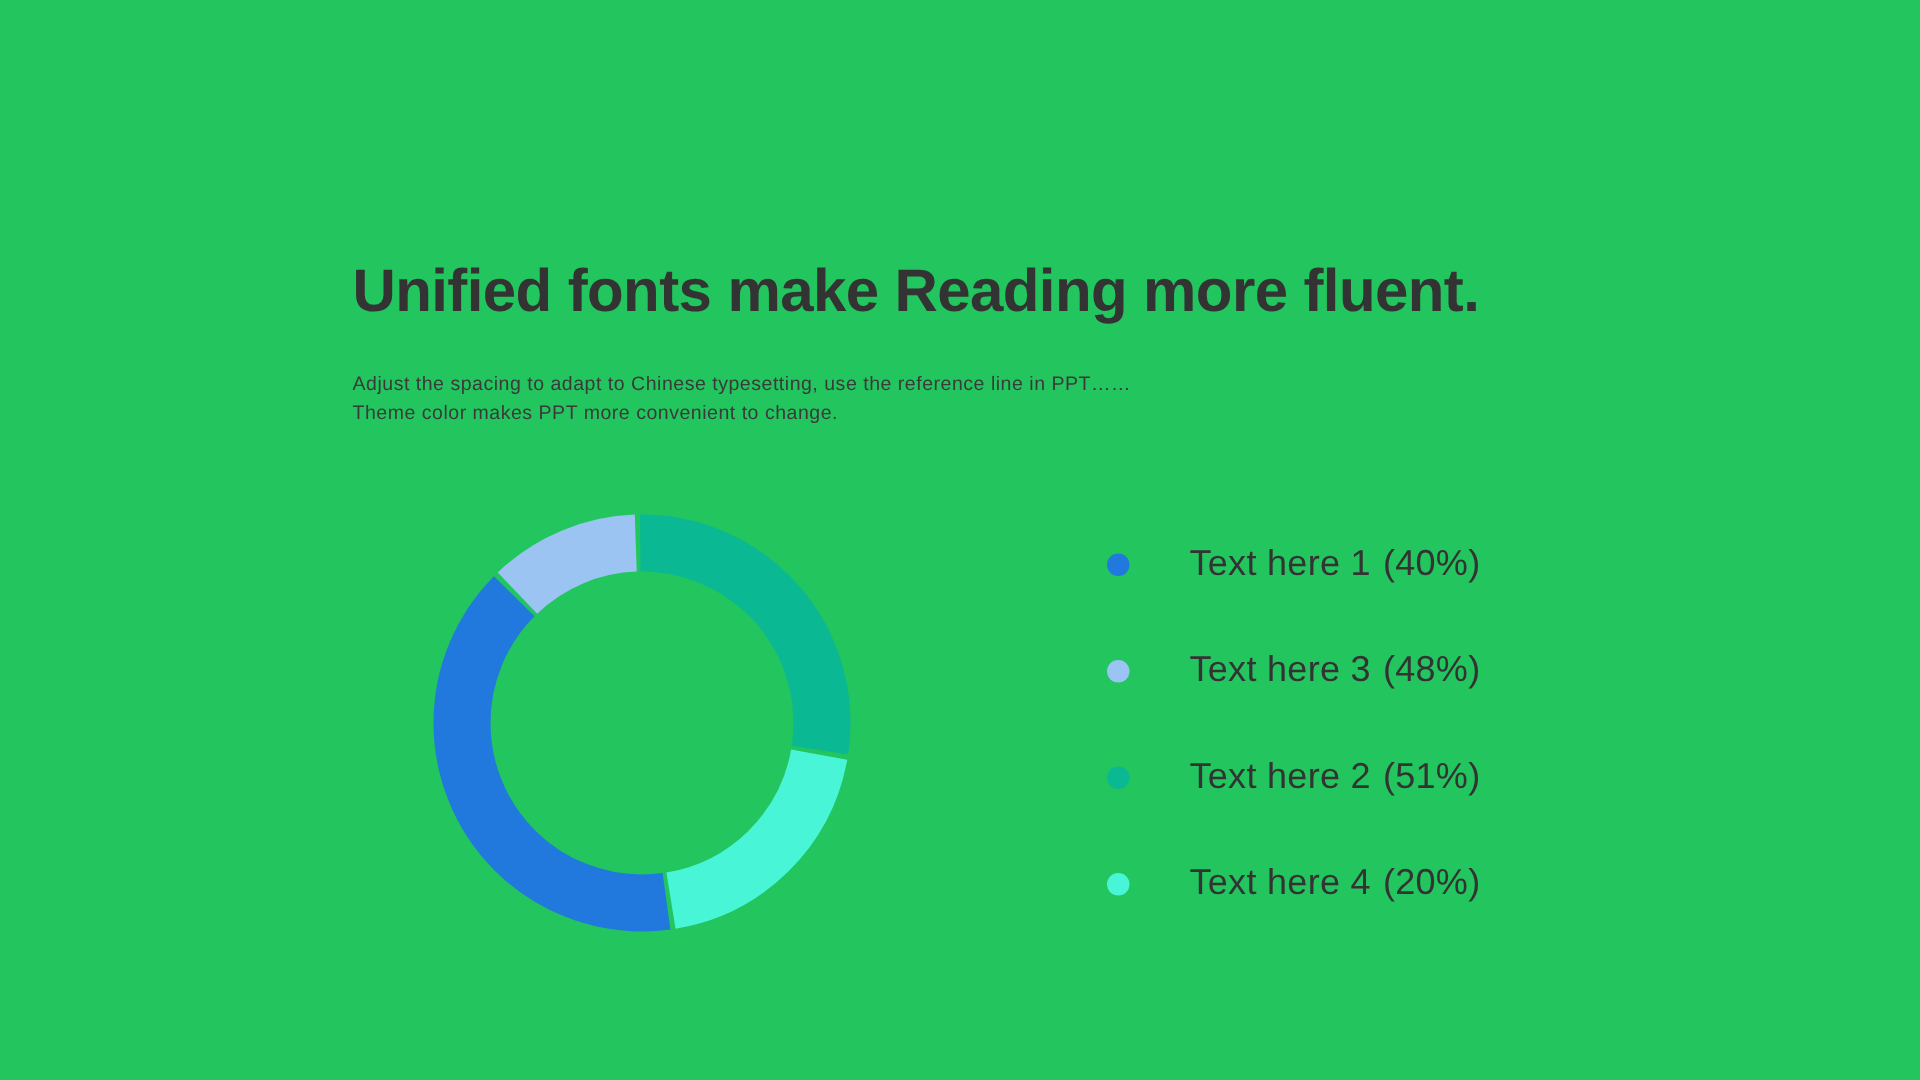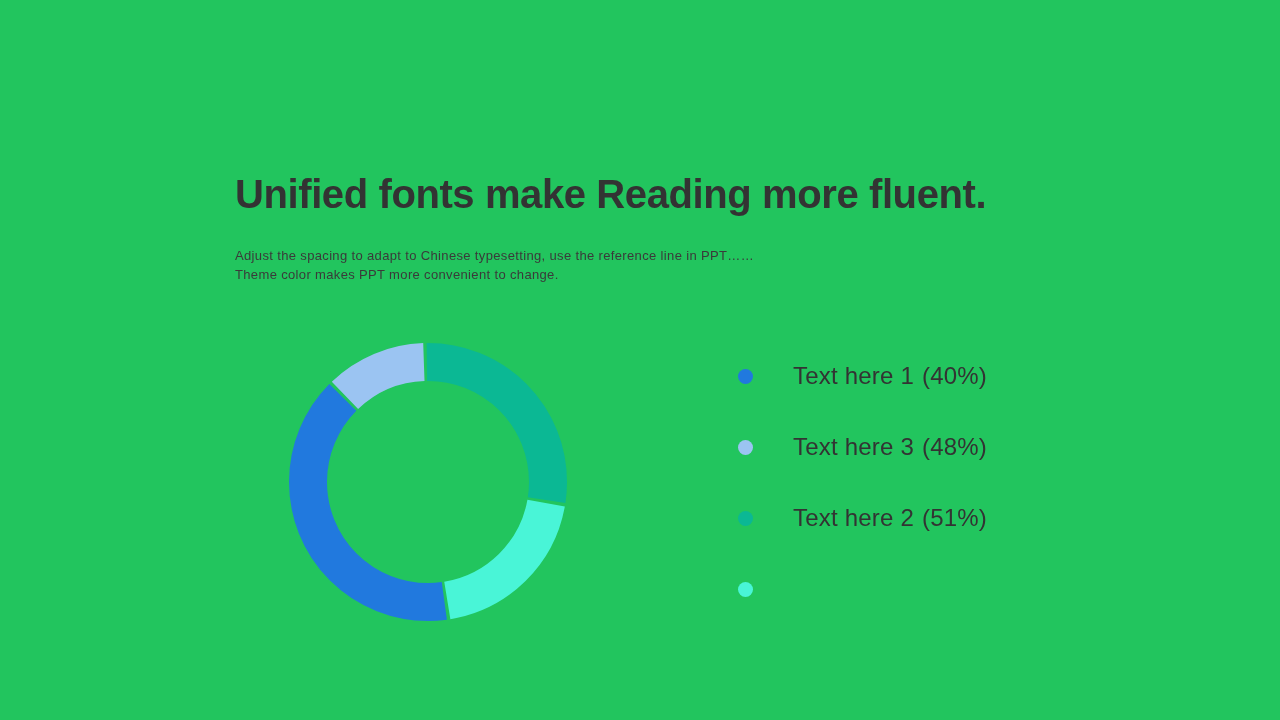--- a/index.html
+++ b/index.html
@@ -150,17 +150,20 @@
 
     <div class="legend-item">
       <span class="legend-dot" style="background: rgb(11, 184, 148);"></span>
       <span class="legend-text">
         <span>Text here 2</span><span class="legend-pct">(51%)</span>
       </span>
     </div>
 
     <div class="legend-item">
       <span class="legend-dot" style="background: rgb(73, 245, 215);"></span>
+      <span class="legend-text">
+        <span>Text here 4</span><span class="legend-pct">(20%)</span>
+      </span>
     </div>
 
   </div>
 
 </div>
 
 </body></html>

